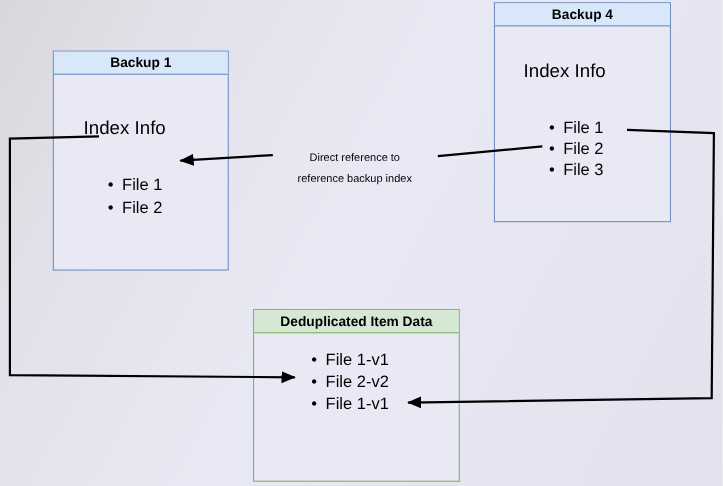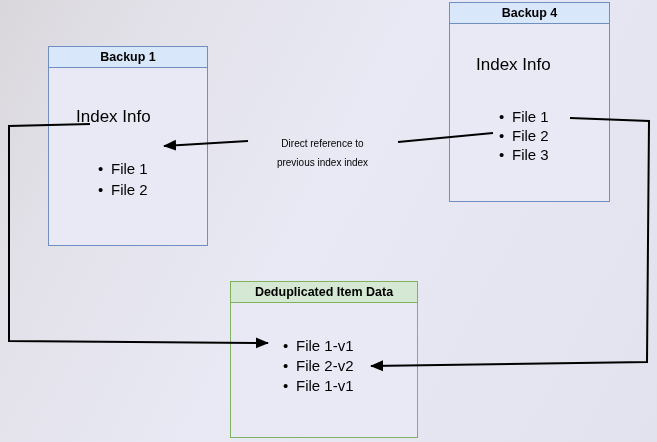--- a/index.html
+++ b/index.html
@@ -29,21 +29,21 @@
   .node.green .node-header { background:#d5e8d4; border-bottom:1.5px solid #7fb35f;text-align:center; }
   .subtitle { position:absolute; font-size:17px; white-space:nowrap; }
   ul.filelist { position:absolute; margin:0; padding:0; list-style:none; font-size:15px; }
   ul.filelist li { position:relative; padding-left:13px; white-space:nowrap; }
   ul.filelist li::before { content:"\2022"; position:absolute; left:0; }
   #box-backup1 { left:48px;  top:2px;   width:160px; height:200px;margin-top:44px; }
   #box-backup2 { left:449px; top:2px;   width:161px; height:200px; }
   #box-dedup   { left:230px; top:281px; width:188px; height:157px; }
   #list-backup1 { left:49px; top:111px; line-height:21px; }
   #list-backup2 { left:49px; top:104px; line-height:19px; }
-  #list-dedup   { left:52px; top:54px;  line-height:20px; }
+  #list-dedup   { left:52px; top:36px;  line-height:20px; }
   #subtitle-backup1 { left:27px; top:60px; }
   #subtitle-backup2 { left:26px; top:52px; }
   .annotation {
     position:absolute;
     left:235px; top:134px; width:175px;
     text-align:center;
     font-size:10px; line-height:19px;
     white-space:nowrap;
   }
   svg.connectors {
@@ -83,21 +83,21 @@
     <div class="node-header">Deduplicated Item Data</div>
     <ul class="filelist" id="list-dedup">
       <li>File 1-v1</li>
       <li>File 2-v2</li>
       <li>File 1-v1</li>
     </ul>
   </div>
 
   <div class="annotation">
     <div>Direct reference to</div>
-    <div>previous index index</div>
+    <div>reference backup index</div>
   </div>
 
   <svg class="connectors" viewBox="0 0 657 442" xmlns="http://www.w3.org/2000/svg">
     <defs>
       <marker id="arrowhead" viewBox="0 0 10 10" refX="9.3" refY="5" markerWidth="6.5" markerHeight="6.5" orient="auto-start-reverse">
         <path d="M0,0.8 L10,5 L0,9.2 Z" fill="#000"></path>
       </marker>
     </defs>
 
     <path class="wire" d="M 90,124 L 9,126 L 9,341 L 268,343" marker-end="url(#arrowhead)"></path>

